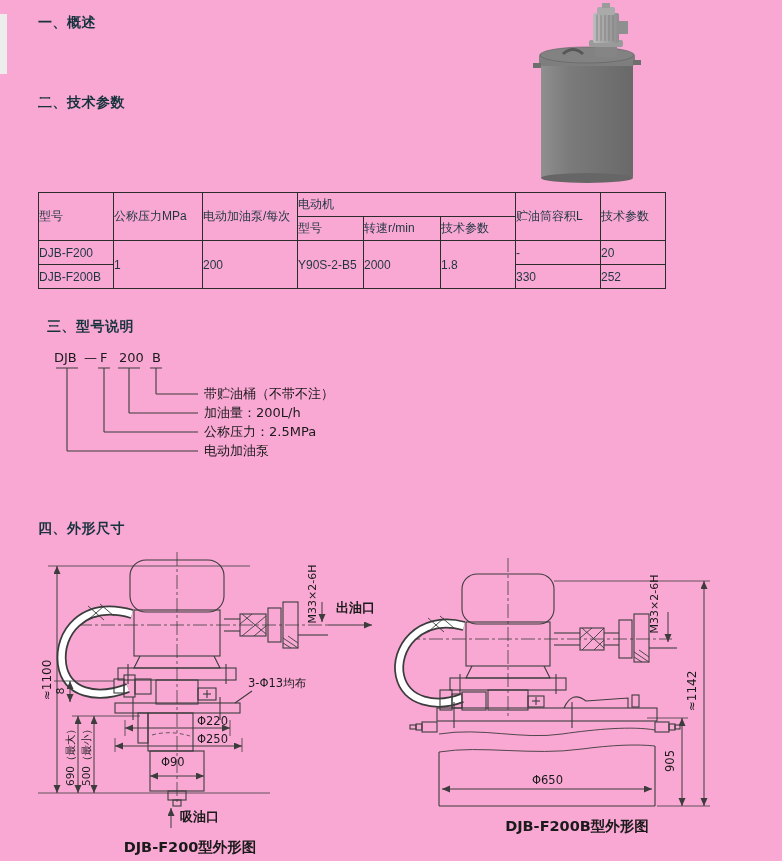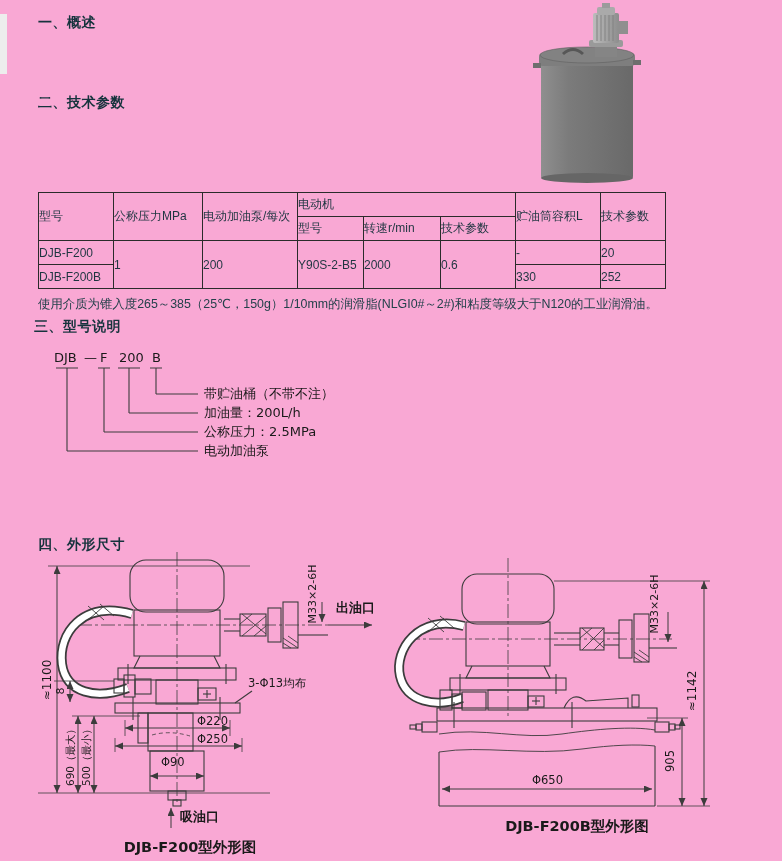--- a/index.html
+++ b/index.html
@@ -83,55 +83,54 @@
       <th>型号</th>
       <th>转速r/min</th>
       <th>技术参数</th>
     </tr>
     <tr>
       <td>DJB-F200</td>
       <td rowspan="2">1</td>
       <td rowspan="2">200</td>
       <td rowspan="2">Y90S-2-B5</td>
       <td rowspan="2">2000</td>
-      <td rowspan="2">0.6</td>
+      <td rowspan="2">1.8</td>
       <td>-</td>
       <td>20</td>
     </tr>
     <tr>
       <td>DJB-F200B</td>
       <td>330</td>
       <td>252</td>
     </tr>
   </tbody>
     </table>
 
-  <div class="note">使用介质为锥入度265～385（25℃，150g）1/10mm的润滑脂(NLGI0#～2#)和粘度等级大于N120的工业润滑油。</div>
-
-  <div class="sec-heading" style="left:34px;top:318px">三、型号说明</div>
+
+  <div class="sec-heading" style="left:47px;top:318px">三、型号说明</div>
 
   <svg class="abs" style="left:40px;top:348px" width="330" height="122" viewBox="0 0 330 122">
     <g fill="none" stroke="#3c3c3c" stroke-width="1.1">
       <path d="M16 20 H38 M27 20 V103 M27 103 H158"></path>
       <path d="M58 20 H70 M64 20 V84 M64 84 H158"></path>
       <path d="M78 20 H100 M89 20 V65 M89 65 H158"></path>
       <path d="M110 20 H122 M116 20 V46 M116 46 H158"></path>
     </g>
     <text x="14" y="14" font-size="13">DJB</text>
     <text x="44" y="14" font-size="13">—</text>
     <text x="60" y="14" font-size="13">F</text>
     <text x="79" y="14" font-size="13">200</text>
     <text x="112" y="14" font-size="13">B</text>
     <text x="164" y="50" font-size="13">带贮油桶（不带不注）</text>
     <text x="164" y="69" font-size="13">加油量：200L/h</text>
     <text x="164" y="88" font-size="13">公称压力：2.5MPa</text>
     <text x="164" y="107" font-size="13">电动加油泵</text>
   </svg>
 
-  <div class="sec-heading" style="left:38px;top:536px">四、外形尺寸</div>
+  <div class="sec-heading" style="left:38px;top:520px">四、外形尺寸</div>
 
   <svg class="abs" style="left:30px;top:550px" width="360" height="312" viewBox="0 0 360 312">
     <defs>
       <marker id="ar" orient="auto-start-reverse" markerWidth="9" markerHeight="8" refX="8" refY="3.5">
         <path d="M0,0 L8,3.5 L0,7 z" fill="#3c3c3c"></path>
       </marker>
     </defs>
     <g fill="none" stroke="#3c3c3c" stroke-width="1.1">
       <line x1="147" y1="2" x2="147" y2="255" stroke-dasharray="14 3 3 3" stroke-width="0.8"></line>
       <line x1="48" y1="75" x2="300" y2="75" stroke-dasharray="14 3 3 3" stroke-width="0.8"></line>

